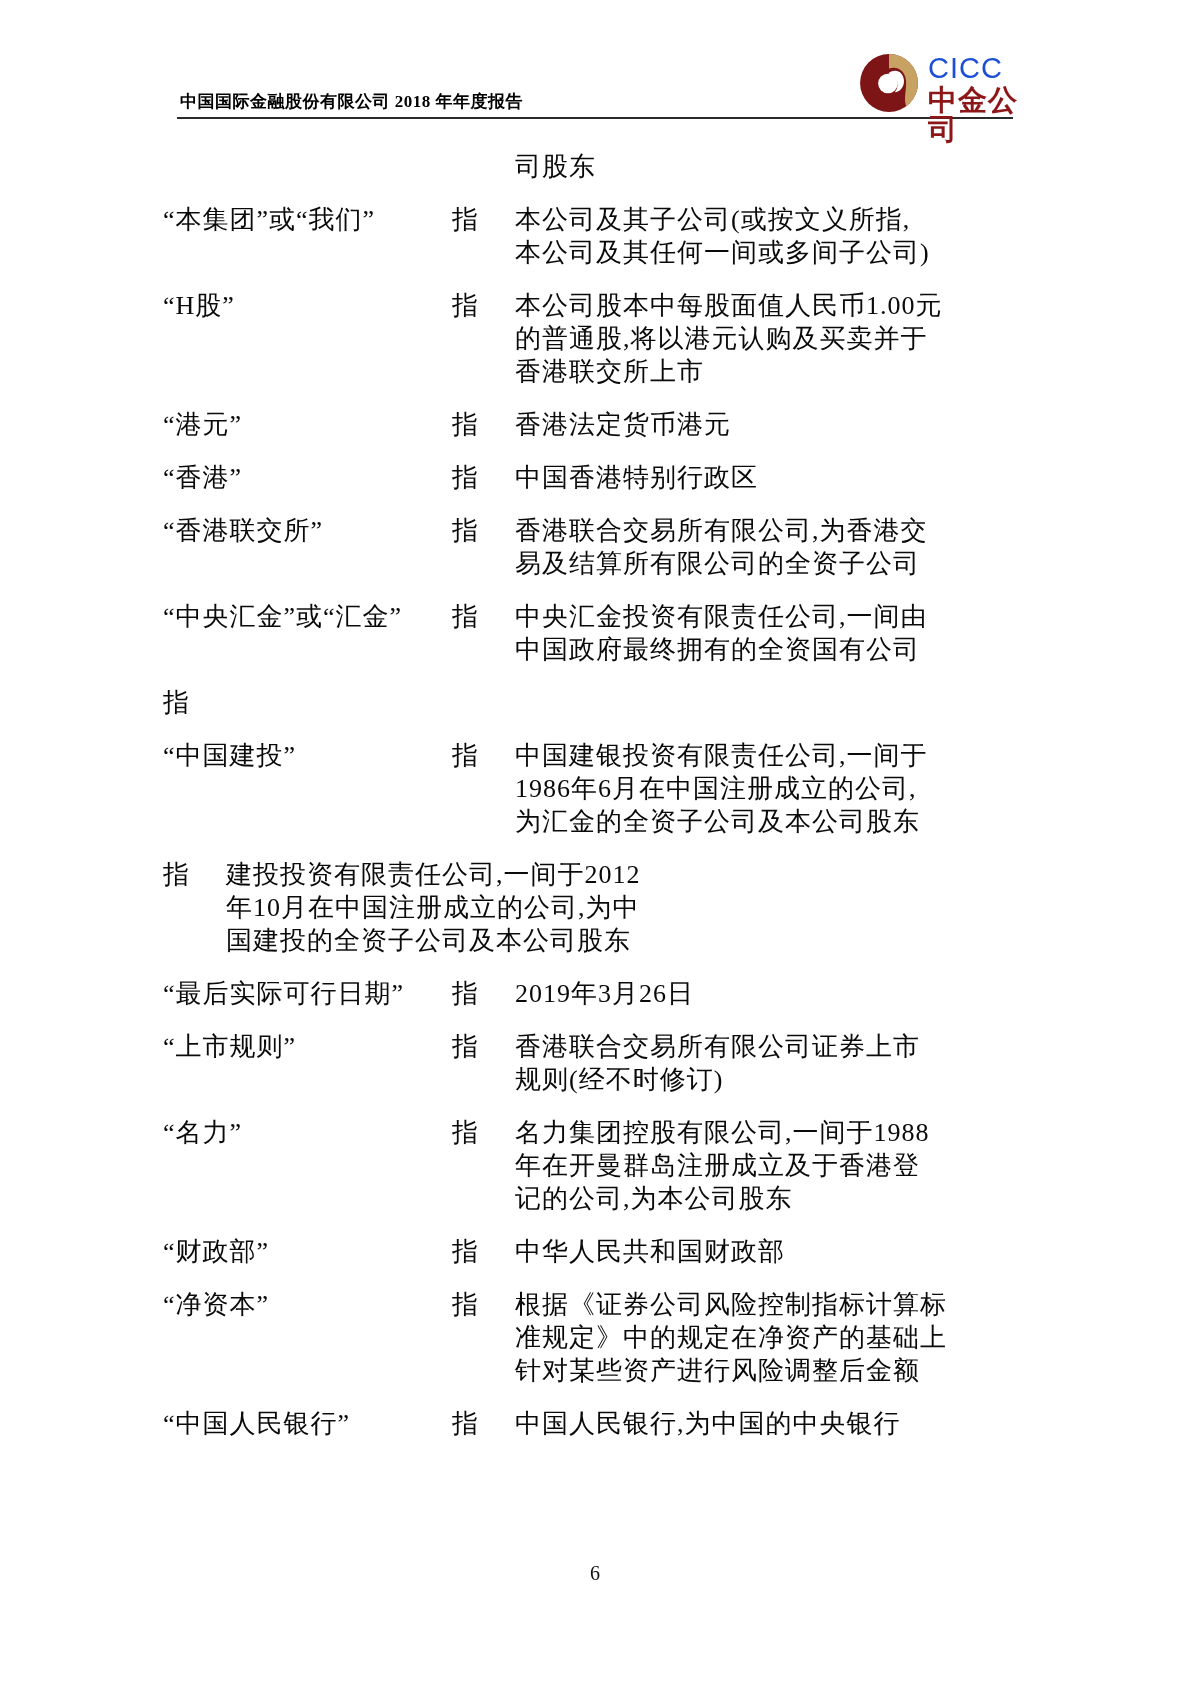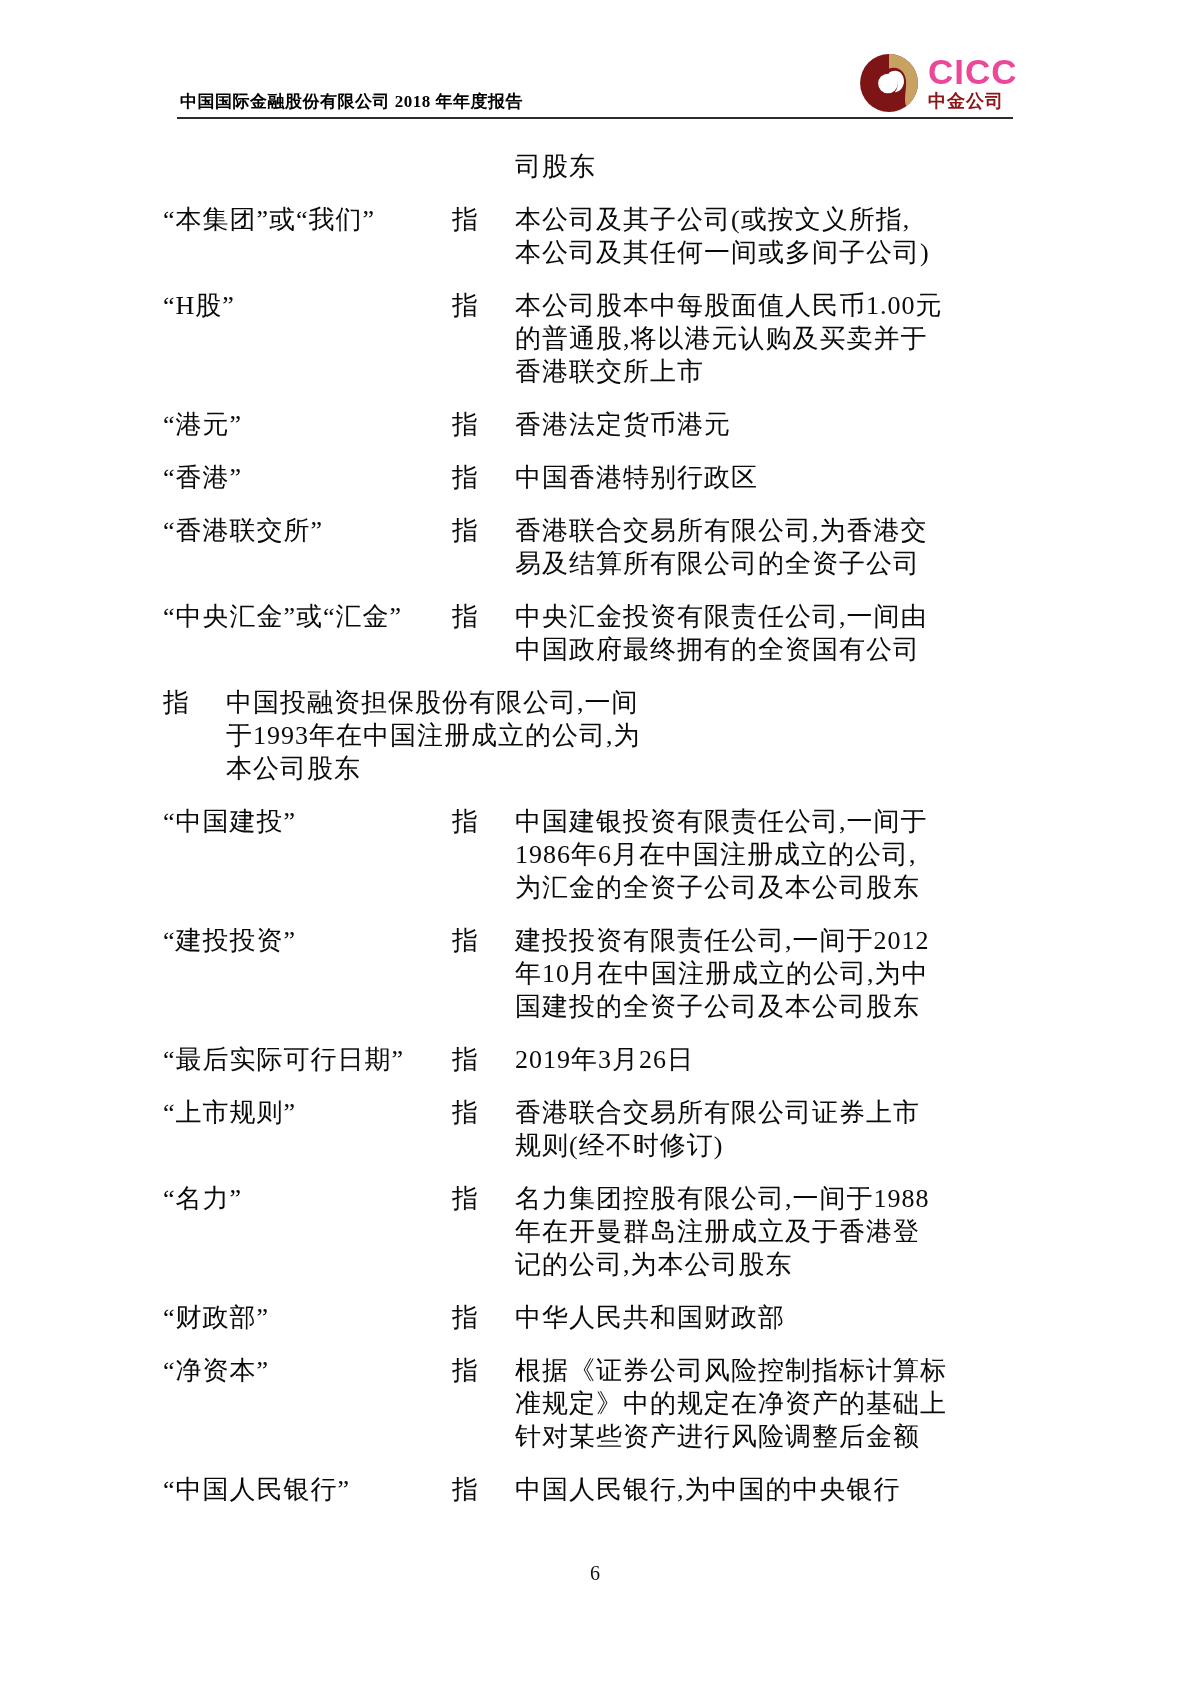--- a/index.html
+++ b/index.html
@@ -20,26 +20,26 @@
   }
   .header-rule{
     position:absolute;left:177px;top:117px;width:836px;height:2px;
     background:#2b2b2b;
   }
   .logo-wrap{position:absolute;left:858px;top:52px;width:170px;height:66px;}
   .logo-icon{position:absolute;left:0;top:0;width:62px;height:62px;}
   .logo-text{position:absolute;left:70px;top:2px;line-height:1;}
   .logo-acronym{
     font-family:"Liberation Sans", sans-serif;
-    font-size:35px;font-weight:bold;color:#ec4899;letter-spacing:1px;
+    font-size:29px;font-weight:normal;color:#1d4ed8;letter-spacing:1px;
     display:block;
   }
   .logo-company{
     font-family:"Liberation Sans", sans-serif;
-    font-size:18px;font-weight:bold;color:#8c1618;letter-spacing:1px;
+    font-size:29px;font-weight:bold;color:#8c1618;letter-spacing:1px;
     display:block;margin-top:3px;
   }
   
   .glossary{
     position:absolute;left:163px;top:150px;width:830px;
   }
   .g-row{
     display:flex;align-items:flex-start;
     font-size:26px;line-height:33px;letter-spacing:1px;
     margin-bottom:20px;
@@ -127,35 +127,31 @@
 
     <div class="g-row">
       <div class="g-term">“中央汇金”或“汇金”</div>
       <div class="g-means">指</div>
       <div class="g-def">中央汇金投资有限责任公司,一间由
 中国政府最终拥有的全资国有公司</div>
     </div>
 
     <div class="g-row">
       <div class="g-means">指</div>
-      <div class="g-def">中国投融资担保股份有限公司,一间
-于1993年在中国注册成立的公司,为
-本公司股东</div>
     </div>
 
     <div class="g-row">
       <div class="g-term">“中国建投”</div>
       <div class="g-means">指</div>
       <div class="g-def">中国建银投资有限责任公司,一间于
 1986年6月在中国注册成立的公司,
 为汇金的全资子公司及本公司股东</div>
     </div>
 
     <div class="g-row">
-      <div class="g-term">“建投投资”</div>
       <div class="g-means">指</div>
       <div class="g-def">建投投资有限责任公司,一间于2012
 年10月在中国注册成立的公司,为中
 国建投的全资子公司及本公司股东</div>
     </div>
 
     <div class="g-row">
       <div class="g-term">“最后实际可行日期”</div>
       <div class="g-means">指</div>
       <div class="g-def">2019年3月26日</div>

